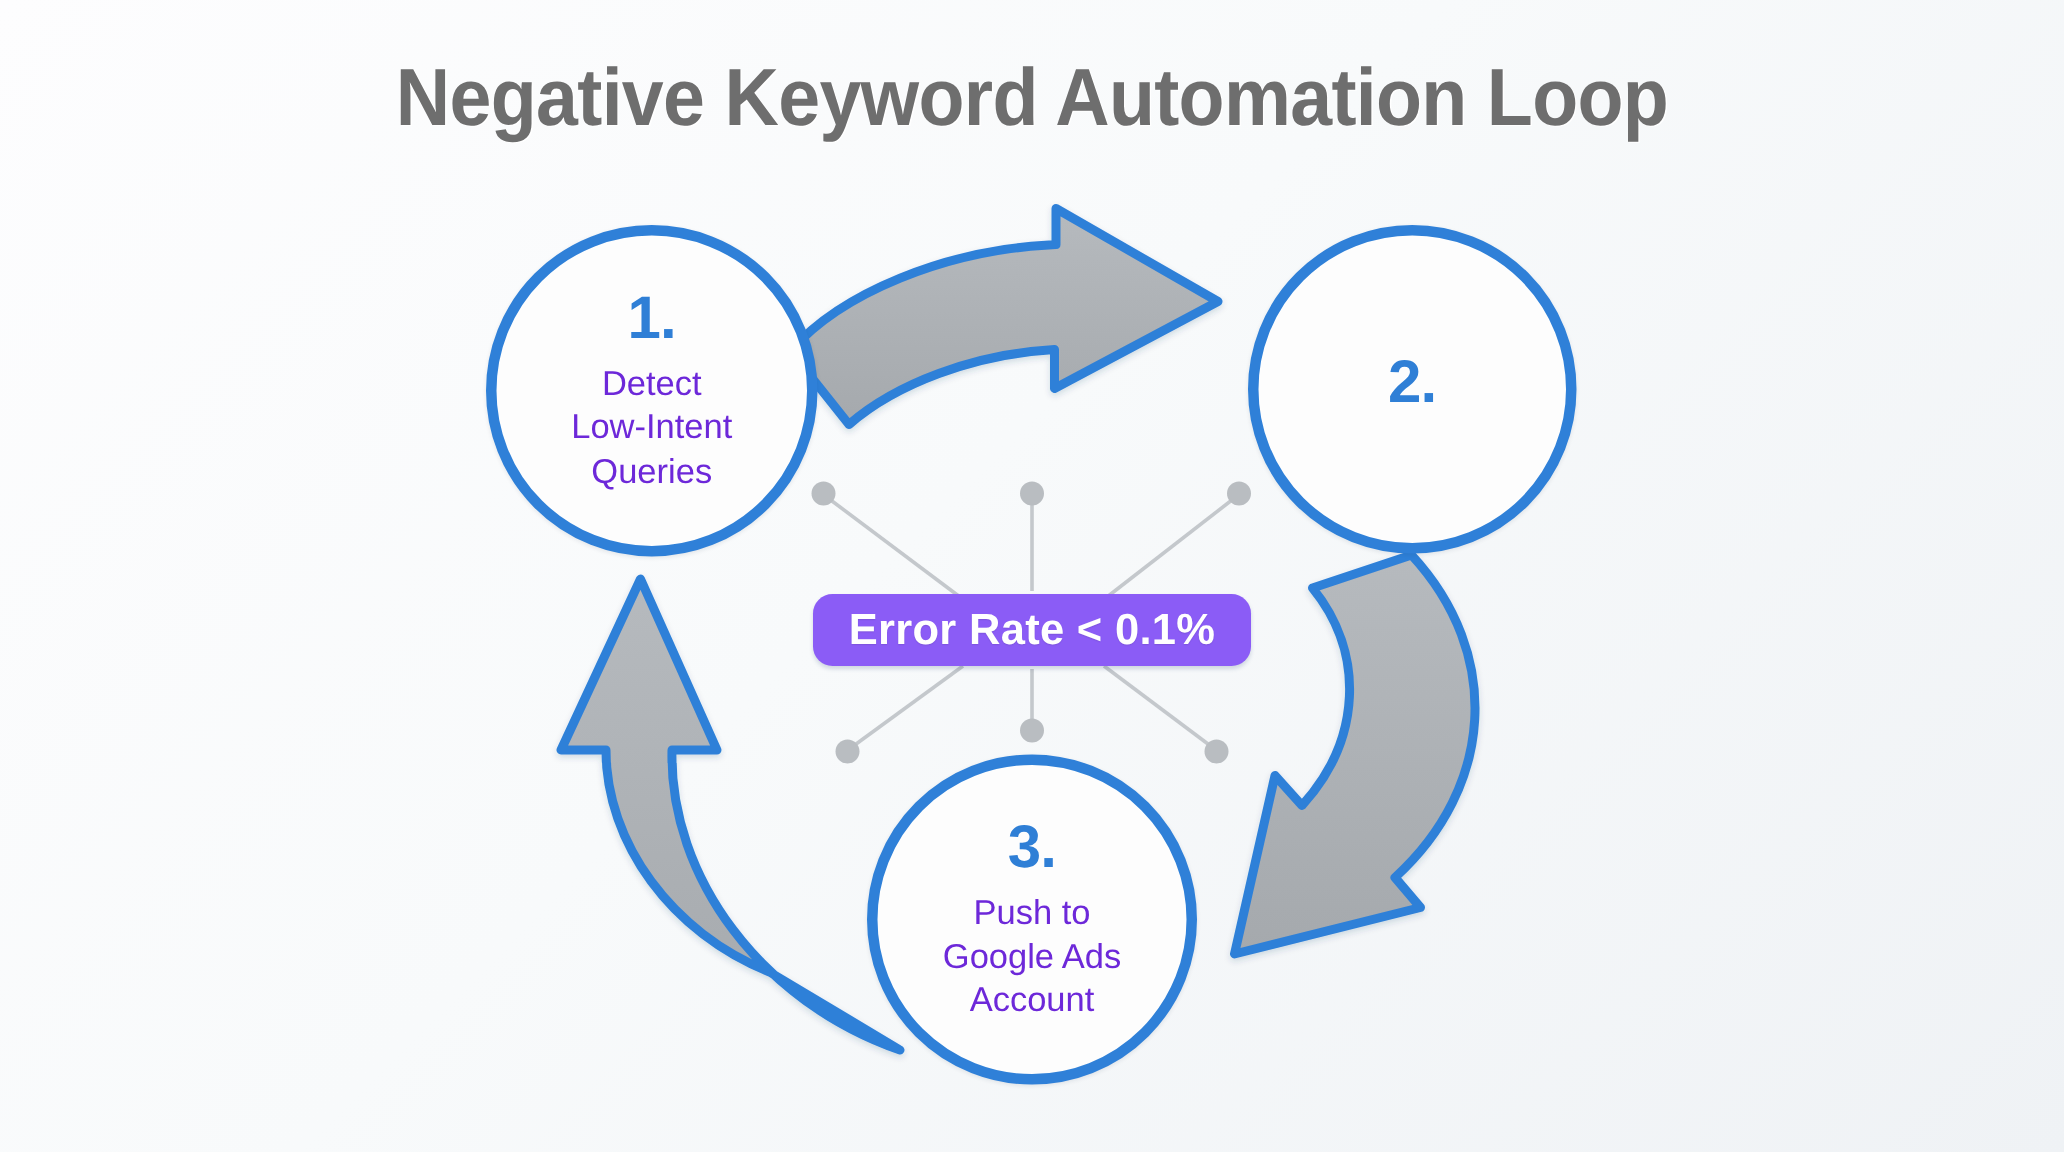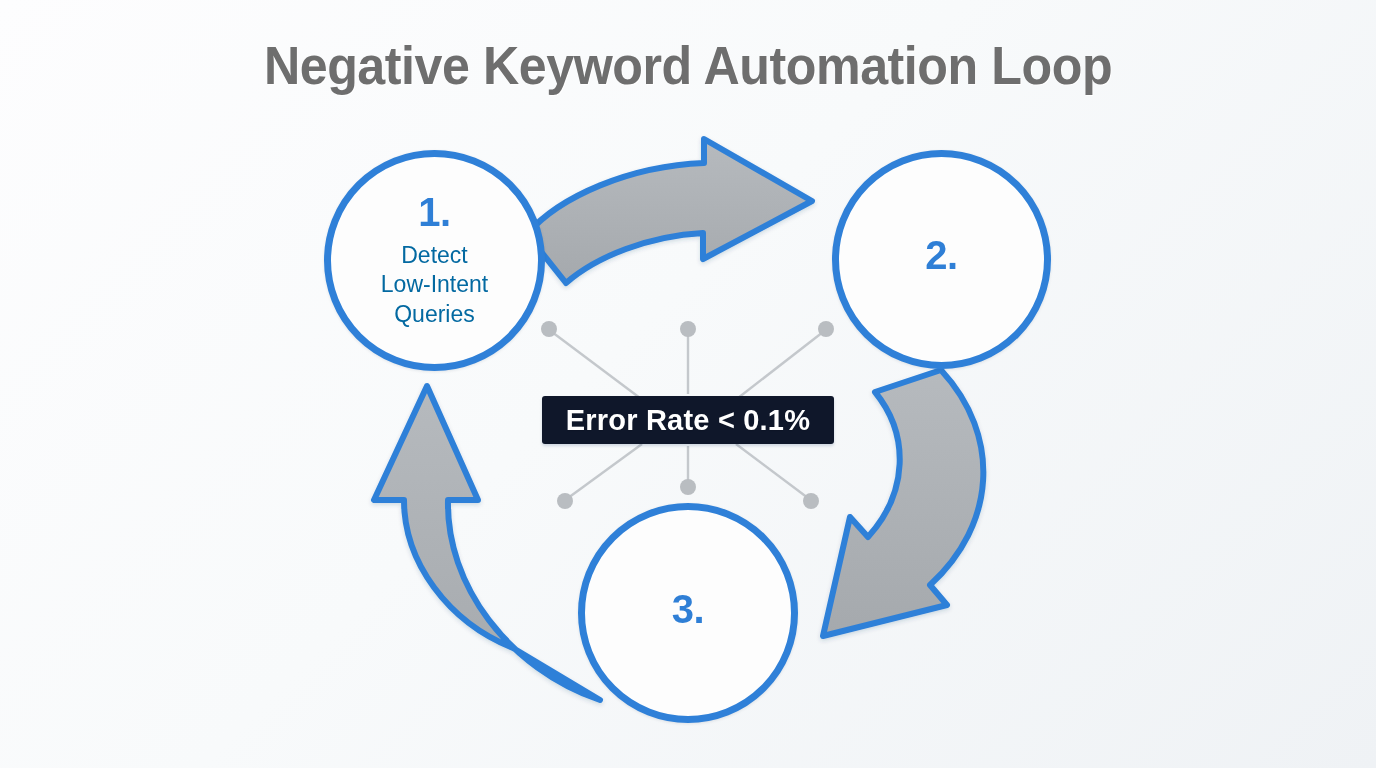--- a/index.html
+++ b/index.html
@@ -64,39 +64,39 @@
     font-size: 40px;
     font-weight: 700;
     color: #2f7fd6;
     line-height: 1;
     margin-bottom: 9px;
     letter-spacing: -0.5px;
   }
   .node-label {
     font-size: 23px;
     font-weight: 400;
-    color: #0369a1;
+    color: #6d28d9;
     line-height: 1.27;
     padding: 0 10px;
     white-space: pre-line;
   }
 
   #node1 { left: 324px; top: 150px; width: 221px; height: 221px; }
   #node2 { left: 832px; top: 150px; width: 219px; height: 219px; }
   #node3 { left: 578px; top: 503px; width: 220px; height: 220px; }
 
   
   #badge {
     position: absolute;
     left: 542px;
     top: 396px;
     width: 292px;
     height: 48px;
-    border-radius: 3px;
-    background: #0f172a;
+    border-radius: 13px;
+    background: #8b5cf6;
     display: flex;
     align-items: center;
     justify-content: center;
     box-shadow: 0 2px 3px rgba(30,60,110,0.18);
   }
   #badge-text {
     color: #ffffff;
     font-size: 29px;
     font-weight: 700;
     letter-spacing: 0.2px;
@@ -173,19 +173,22 @@
 Low-Intent
 Queries</div>
   </div>
 
   <div class="node" id="node2">
     <div class="node-num">2.</div>
   </div>
 
   <div class="node" id="node3">
     <div class="node-num">3.</div>
+    <div class="node-label">Push to
+Google Ads
+Account</div>
   </div>
 
   <div id="badge">
     <span id="badge-text">Error Rate &lt; 0.1%</span>
   </div>
 
 </div>
 
 </body></html>

